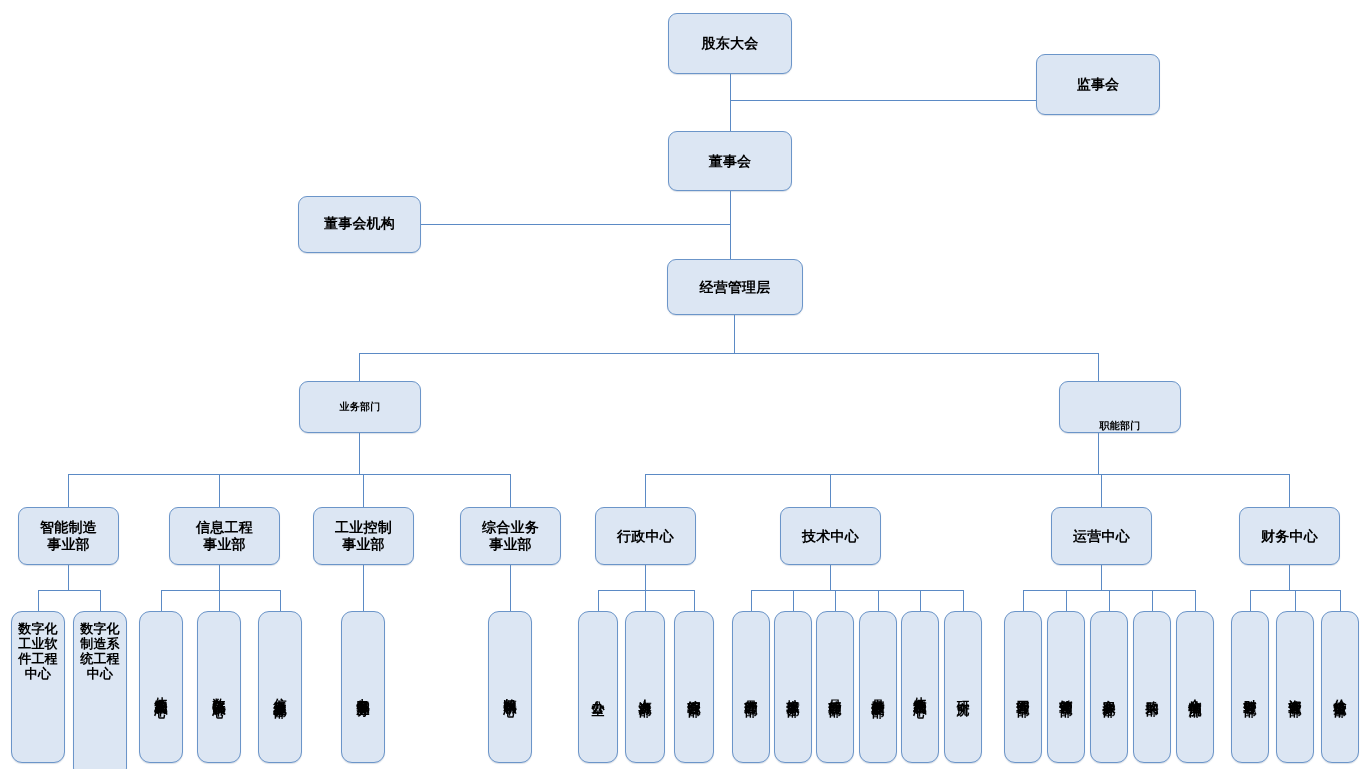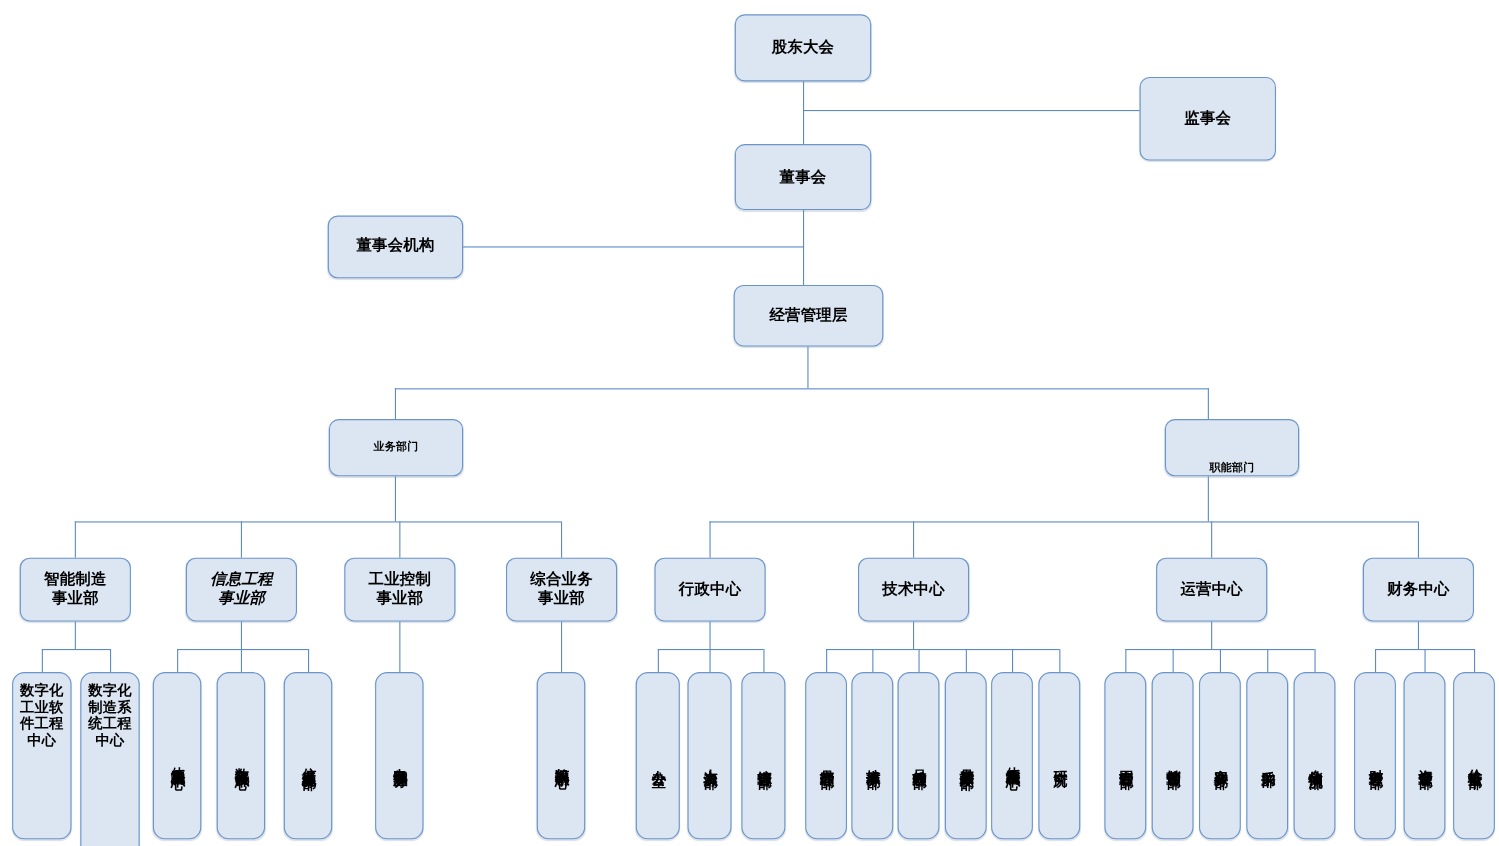--- a/index.html
+++ b/index.html
@@ -136,21 +136,21 @@
   <div class="ln v" style="left:1289px;top:565px;height:25px;"></div>
   <div class="ln h" style="left:1250px;top:590px;width:90px;"></div>
   <div class="ln v" style="left:1250px;top:590px;height:21px;"></div>
   <div class="ln v" style="left:1295px;top:590px;height:21px;"></div>
   <div class="ln v" style="left:1340px;top:590px;height:21px;"></div>
 
   <div class="node lvl-top" style="left:668px;top:13px;width:124px;height:61px;">
     <span class="t">股东大会</span>
   </div>
 
-  <div class="node lvl-top" style="left:1036px;top:70px;width:124px;height:76px;">
+  <div class="node lvl-top" style="left:1036px;top:54px;width:124px;height:61px;">
     <span class="t">监事会</span>
   </div>
 
   <div class="node lvl-top" style="left:668px;top:131px;width:124px;height:60px;">
     <span class="t">董事会</span>
   </div>
 
   <div class="node lvl-top" style="left:298px;top:196px;width:123px;height:57px;font-family:Liberation Serif, serif;">
     <span class="t">董事会机构</span>
   </div>
@@ -164,21 +164,21 @@
   </div>
 
   <div class="node lvl-mid" style="left:1059px;top:381px;width:122px;height:52px;align-items:flex-end;">
     <span class="t">职能部门</span>
   </div>
 
   <div class="node lvl-dept" style="left:18px;top:507px;width:101px;height:58px;">
     <span class="t" style="white-space:pre-line;">智能制造
 事业部</span>
   </div>
-  <div class="node lvl-dept" style="left:169px;top:507px;width:101px;height:58px;font-style:italic;">
+  <div class="node lvl-dept" style="left:169px;top:507px;width:111px;height:58px;">
     <span class="t" style="white-space:pre-line;">信息工程
 事业部</span>
   </div>
   <div class="node lvl-dept" style="left:313px;top:507px;width:101px;height:58px;">
     <span class="t" style="white-space:pre-line;">工业控制
 事业部</span>
   </div>
   <div class="node lvl-dept" style="left:460px;top:507px;width:101px;height:58px;">
     <span class="t" style="white-space:pre-line;">综合业务
 事业部</span>

